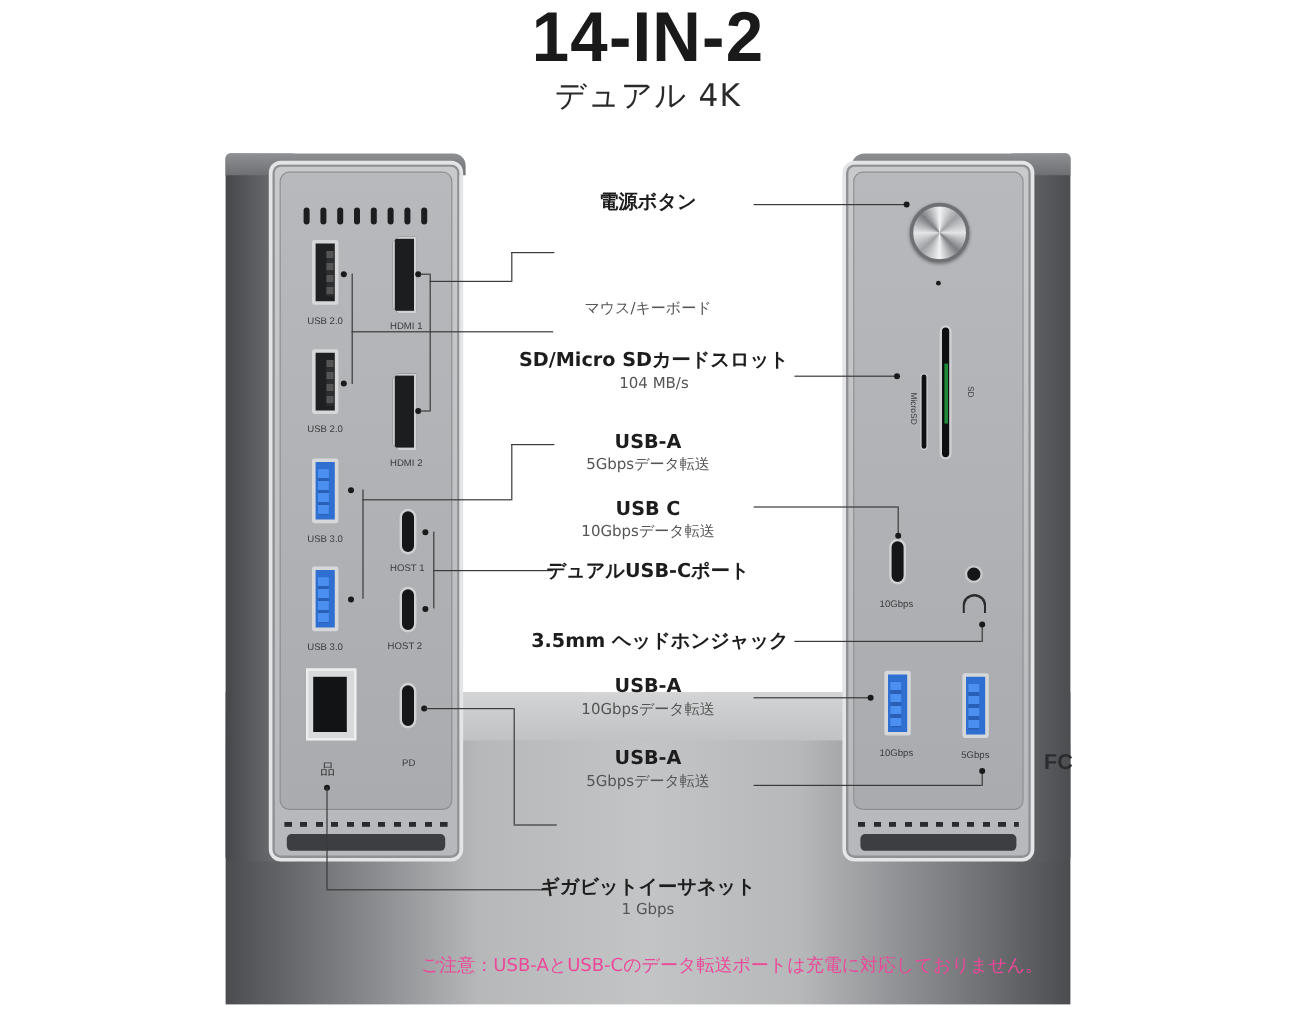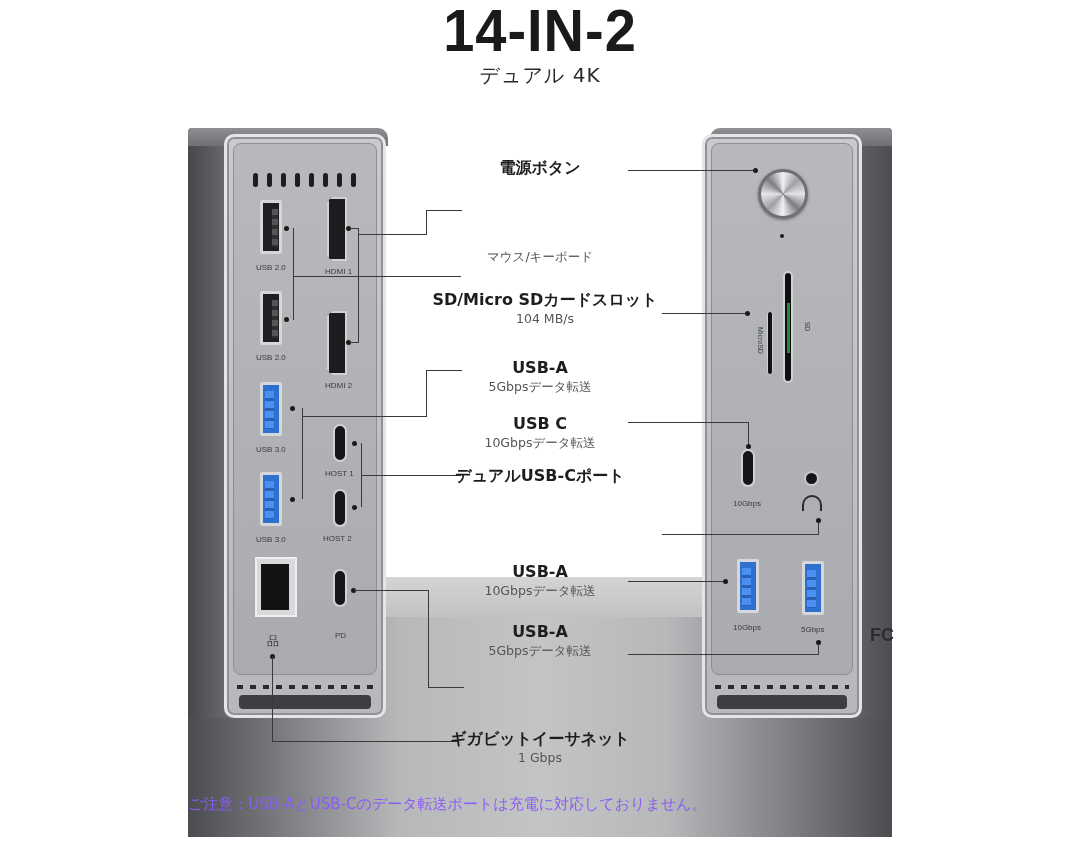--- a/index.html
+++ b/index.html
@@ -3,21 +3,21 @@
 <meta charset="utf-8">
 <style>
   *{box-sizing:border-box;margin:0;padding:0}
   html,body{width:1080px;height:849px;background:#ffffff;overflow:hidden;
     font-family:"DejaVu Sans","Liberation Sans",sans-serif;color:#222}
   .page{position:relative;width:1080px;height:849px}
   .title{position:absolute;left:0;width:1080px;top:0;text-align:center;
     font-family:"Liberation Sans",sans-serif;font-weight:900;font-size:56px;
     letter-spacing:1px;color:#1a1a1a;line-height:62px;transform:scaleY(1.05)}
   .subtitle{position:absolute;left:0;width:1080px;top:62px;text-align:center;
-    font-size:20px;color:#2a2a2a;letter-spacing:1px}
+    font-size:26px;color:#2a2a2a;letter-spacing:1px}
   
   .stage{position:absolute;left:188px;top:577px;width:704px;height:260px;
     background:linear-gradient(90deg,#4a4c50 0%,#6e7074 10%,#b7b8ba 30%,#c3c4c6 50%,#b7b8ba 68%,#6e7074 90%,#4a4c50 100%)}
   .stage-top{position:absolute;left:188px;top:577px;width:704px;height:40px;
     background:linear-gradient(180deg,#d3d4d5,#c1c2c4)}
   
   .dev{position:absolute;border-radius:10px}
   .dev-left-side{left:188px;top:128px;width:60px;height:590px;
     background:linear-gradient(90deg,#45474b,#6b6d71 70%,#808285);border-radius:4px}
   .dev-left-top{left:188px;top:128px;width:200px;height:18px;background:linear-gradient(180deg,#8e9094,#6e7074);border-radius:4px 10px 0 0}
@@ -61,21 +61,21 @@
   .hp{width:20px;height:16px;border:2px solid #2a2b2d;border-bottom:none;border-radius:10px 10px 0 0}
   .led{width:4px;height:4px;border-radius:50%;background:#1b1c1d}
   .dot{position:absolute;width:5px;height:5px;border-radius:50%;background:#1a1a1a}
   
   .ln{position:absolute;background:#3a3a3a}
   .h{height:1px}.v{width:1px}
   
   .lbl{position:absolute;text-align:center;white-space:nowrap}
   .lbl .main{display:block;font-weight:bold;font-size:16px;color:#1d1d1d;line-height:20px}
   .lbl .sub{display:block;font-size:12.5px;color:#555;line-height:18px}
-  .notice{position:absolute;left:188px;width:844px;top:795px;text-align:left;font-size:15px;color:#8b5cf6}
+  .notice{position:absolute;left:188px;width:844px;top:795px;text-align:center;font-size:15px;color:#ec4899}
   .fc{position:absolute;left:870px;top:625px;font-size:18px;font-weight:bold;color:#2b2c2e;font-family:"Liberation Sans",sans-serif}
 </style>
 </head>
 <body>
 
 <div class="page">
 
   <div class="title">14-IN-2</div>
   <div class="subtitle">デュアル 4K</div>
 
@@ -209,20 +209,23 @@
     <span class="main">USB-A</span>
     <span class="sub">5Gbpsデータ転送</span>
   </div>
   <div class="lbl" style="left:440px;width:200px;top:414px">
     <span class="main">USB C</span>
     <span class="sub">10Gbpsデータ転送</span>
   </div>
   <div class="lbl" style="left:440px;width:200px;top:466px">
     <span class="main">デュアルUSB-Cポート</span>
   </div>
+  <div class="lbl" style="left:430px;width:240px;top:524px">
+    <span class="main">3.5mm ヘッドホンジャック</span>
+  </div>
   <div class="lbl" style="left:440px;width:200px;top:562px">
     <span class="main">USB-A</span>
     <span class="sub">10Gbpsデータ転送</span>
   </div>
   <div class="lbl" style="left:440px;width:200px;top:622px">
     <span class="main">USB-A</span>
     <span class="sub">5Gbpsデータ転送</span>
   </div>
   <div class="lbl" style="left:440px;width:200px;top:729px">
     <span class="main">ギガビットイーサネット</span>

